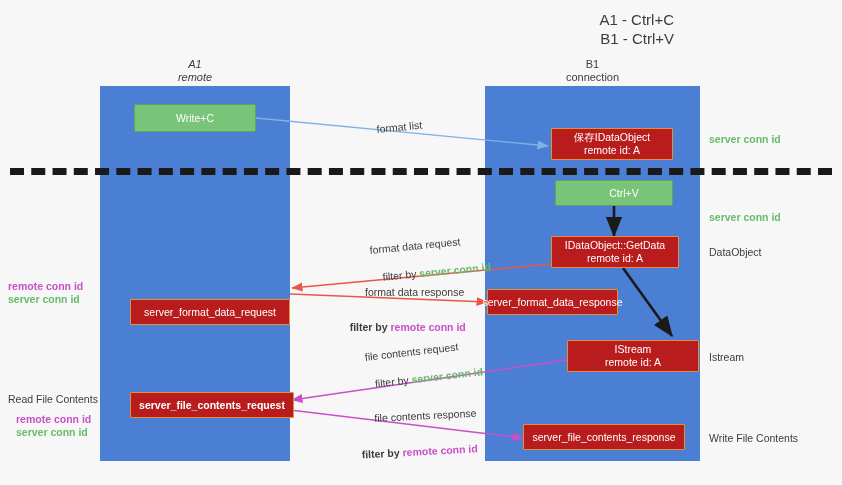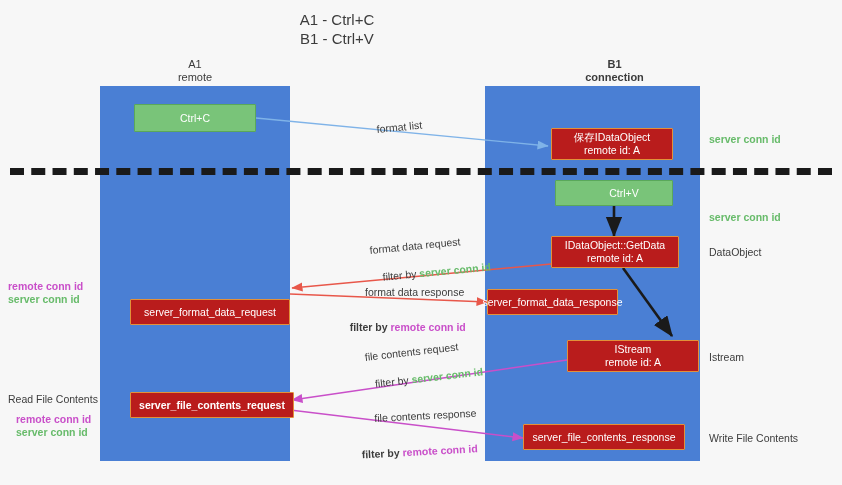--- a/index.html
+++ b/index.html
@@ -14,37 +14,37 @@
     background: #f7f7f7;
     font-family: "Liberation Sans", sans-serif;
     overflow: hidden;
   }
   
   #title {
     position: absolute;
     left: 0;
     top: 10px;
     width: 674px;
-    text-align: center;
+    text-align: right;
     font-size: 15px;
     line-height: 19px;
     color: #3c3c3c;
     white-space: pre-line;
   }
   
   .lane-head {
     position: absolute;
     text-align: center;
     font-size: 11px;
     line-height: 13px;
     color: #3c3c3c;
     white-space: pre-line;
   }
-  #head-a1 { left: 100px; top: 58px; width: 190px; }
-  #head-b1 { left: 507px; top: 58px; width: 215px; font-weight: bold; }
+  #head-a1 { left: 100px; top: 58px; width: 190px; font-style: italic; }
+  #head-b1 { left: 485px; top: 58px; width: 215px; }
   
   .lane {
     position: absolute;
     background: #4a7fd4;
     top: 86px;
     height: 375px;
   }
   #lane-a1 { left: 100px; width: 190px; }
   #lane-b1 { left: 485px; width: 215px; }
   
@@ -138,21 +138,21 @@
 
     <line x1="290" y1="294" x2="487" y2="302" stroke="#e8574a" stroke-width="1.4" marker-end="url(#ah-red)"></line>
 
     <line x1="567" y1="360" x2="292" y2="400" stroke="#c94fc9" stroke-width="1.4" marker-end="url(#ah-magenta)"></line>
 
     <line x1="290" y1="410" x2="523" y2="438" stroke="#c94fc9" stroke-width="1.4" marker-end="url(#ah-magenta)"></line>
   </svg>
 
   <div id="divider"></div>
 
-  <div class="node green" style="left:134px; top:104px; width:122px; height:28px;">Ctrl+C</div>
+  <div class="node green" style="left:134px; top:104px; width:122px; height:28px;">Write+C</div>
 
   <div class="node orange" style="left:130px; top:277px; width:160px; height:26px;margin-top:22px;">server_format_data_request</div>
 
   <div class="node orange" style="left:130px; top:392px; width:164px; height:26px;font-weight:bold;">server_file_contents_request</div>
 
   <div class="node orange" style="left:551px; top:128px; width:122px; height:32px;">保存IDataObject
 remote id: A</div>
 
   <div class="node green" style="left:555px; top:180px; width:118px; height:26px;padding-left:20px;">Ctrl+V</div>
 

